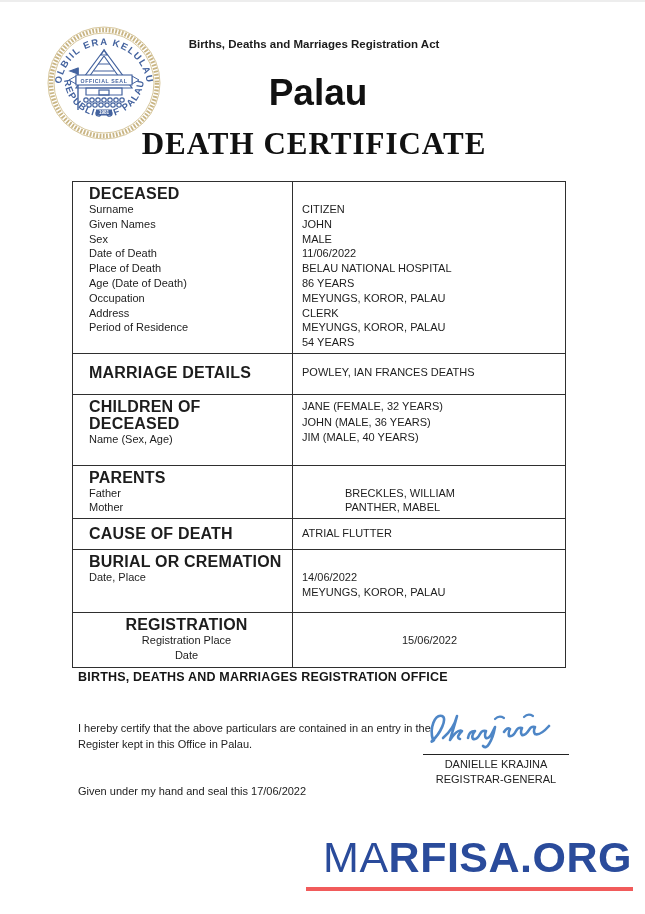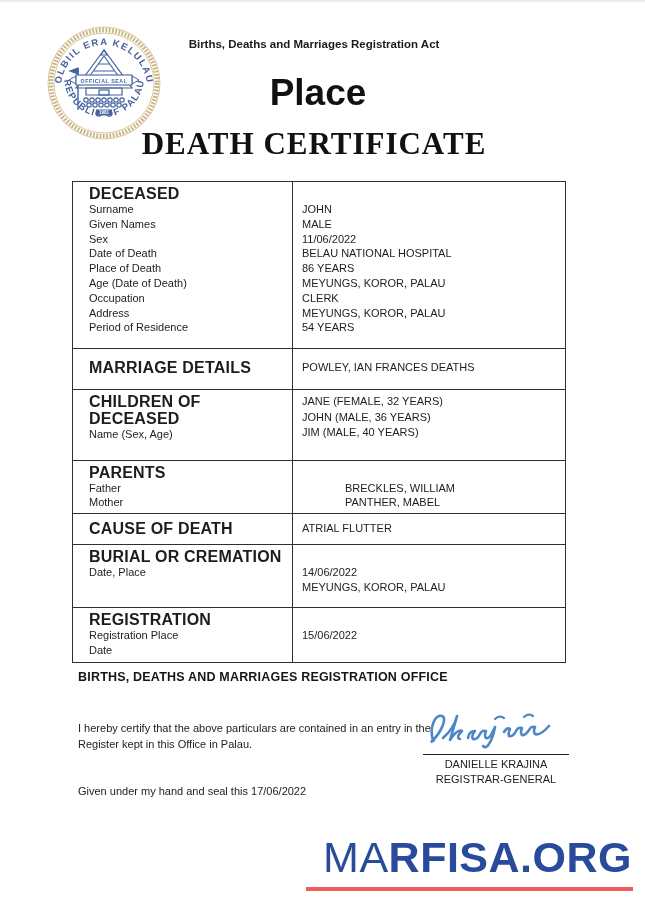--- a/index.html
+++ b/index.html
@@ -30,21 +30,21 @@
   .cell.right{flex:1;padding-left:9px;}
   .sec-title{font-size:16px;font-weight:bold;line-height:17px;min-height:17px;letter-spacing:.2px;}
   .tline{font-size:11px;line-height:17px;min-height:17px;}
   .line{font-size:11px;line-height:14.8px;min-height:14.8px;white-space:nowrap;}
   .sec0{min-height:166px;}
   .sec1{min-height:41px;} .sec1 .cell{padding-top:10px;}
   .sec2{min-height:46px;}
   .sec3{min-height:49px;gap:43px;}
   .sec4{min-height:31px;} .sec4 .cell{padding-top:6px;}
   .sec5{min-height:63px;}
-  .sec6{min-height:55px;}
+  .sec6{min-height:55px;text-align:center;}
 
   
   .office-heading{position:absolute;left:78px;top:670px;font-size:12.5px;font-weight:bold;
     letter-spacing:.2px;color:#161616;}
   .certify-text{position:absolute;left:78px;top:721px;width:378px;font-size:11px;
     line-height:15.5px;color:#222;}
   .issued-line{position:absolute;left:78px;top:785px;font-size:11px;color:#222;}
 
   .sig-block{position:absolute;left:410px;top:704px;width:172px;text-align:center;}
   .sig-scrawl{display:block;margin:0 auto;}
@@ -110,40 +110,41 @@
       <path d="M85 50 l7 4 l-7 4 Z" fill="#ffffff" stroke="#44639f" stroke-width="1"></path>
       <rect x="29" y="49" width="56" height="10" fill="#ffffff" stroke="#44639f" stroke-width="1.1"></rect>
       <text x="57" y="56.5" font-size="5.2" font-weight="bold" fill="#44639f" text-anchor="middle" letter-spacing=".6">OFFICIAL  SEAL</text>
     </g>
     <rect x="49" y="83.5" width="16" height="6" fill="#44639f"></rect>
     <text x="57" y="88.3" font-size="4.6" font-weight="bold" fill="#ffffff" text-anchor="middle">1981</text>
   </svg>
 </div>
 
 <div class="act-title">Births, Deaths and Marriages Registration Act</div>
-<div class="country-title">Place</div>
+<div class="country-title">Palau</div>
 <div class="doc-title">DEATH CERTIFICATE</div>
 
 <div class="cert-table">
 
   <div class="sec sec0">
     <div class="cell left">
       <div class="sec-title">DECEASED</div>
       <div class="line">Surname</div>
       <div class="line">Given Names</div>
       <div class="line">Sex</div>
       <div class="line">Date of Death</div>
       <div class="line">Place of Death</div>
       <div class="line">Age (Date of Death)</div>
       <div class="line">Occupation</div>
       <div class="line">Address</div>
       <div class="line">Period of Residence</div>
     </div>
     <div class="cell right">
       <div class="tline"></div>
+      <div class="line">CITIZEN</div>
       <div class="line">JOHN</div>
       <div class="line">MALE</div>
       <div class="line">11/06/2022</div>
       <div class="line">BELAU NATIONAL HOSPITAL</div>
       <div class="line">86 YEARS</div>
       <div class="line">MEYUNGS, KOROR, PALAU</div>
       <div class="line">CLERK</div>
       <div class="line">MEYUNGS, KOROR, PALAU</div>
       <div class="line">54 YEARS</div>
     </div>

